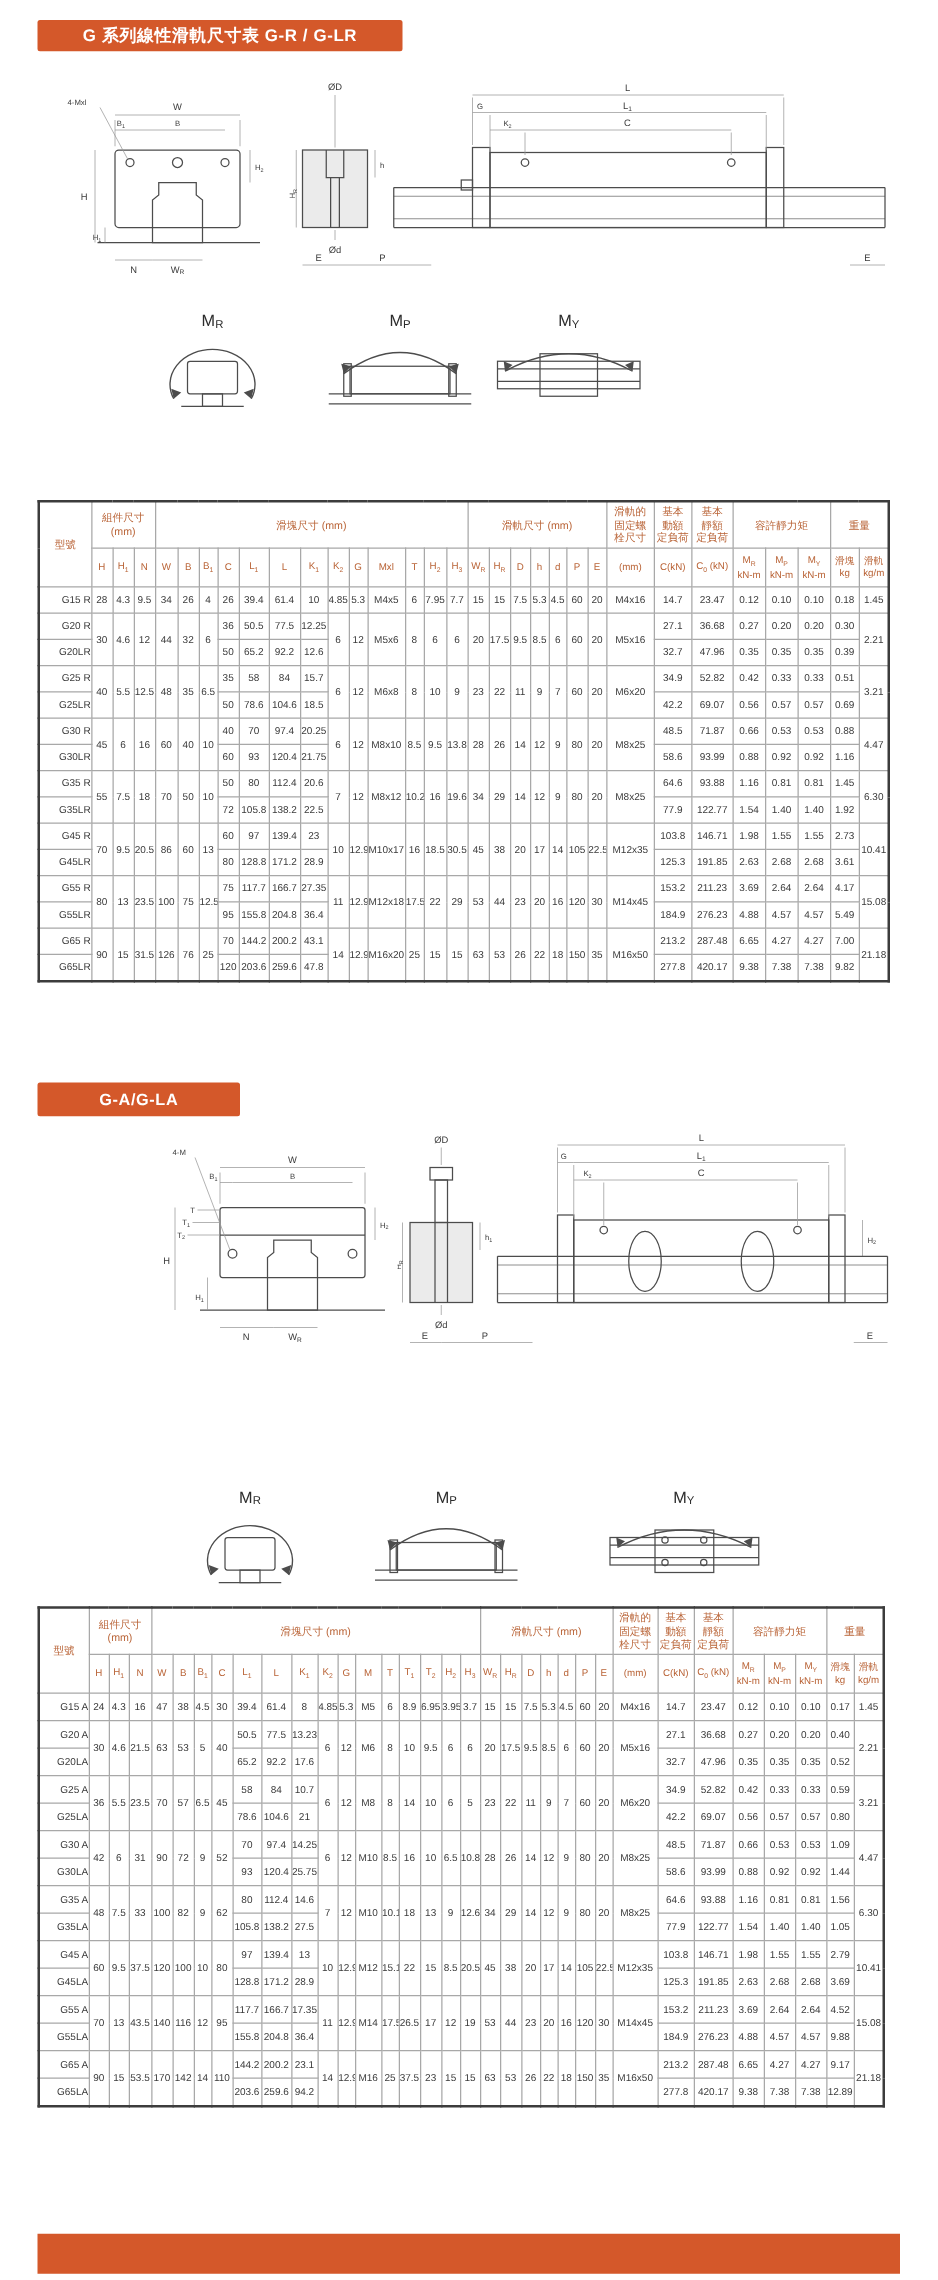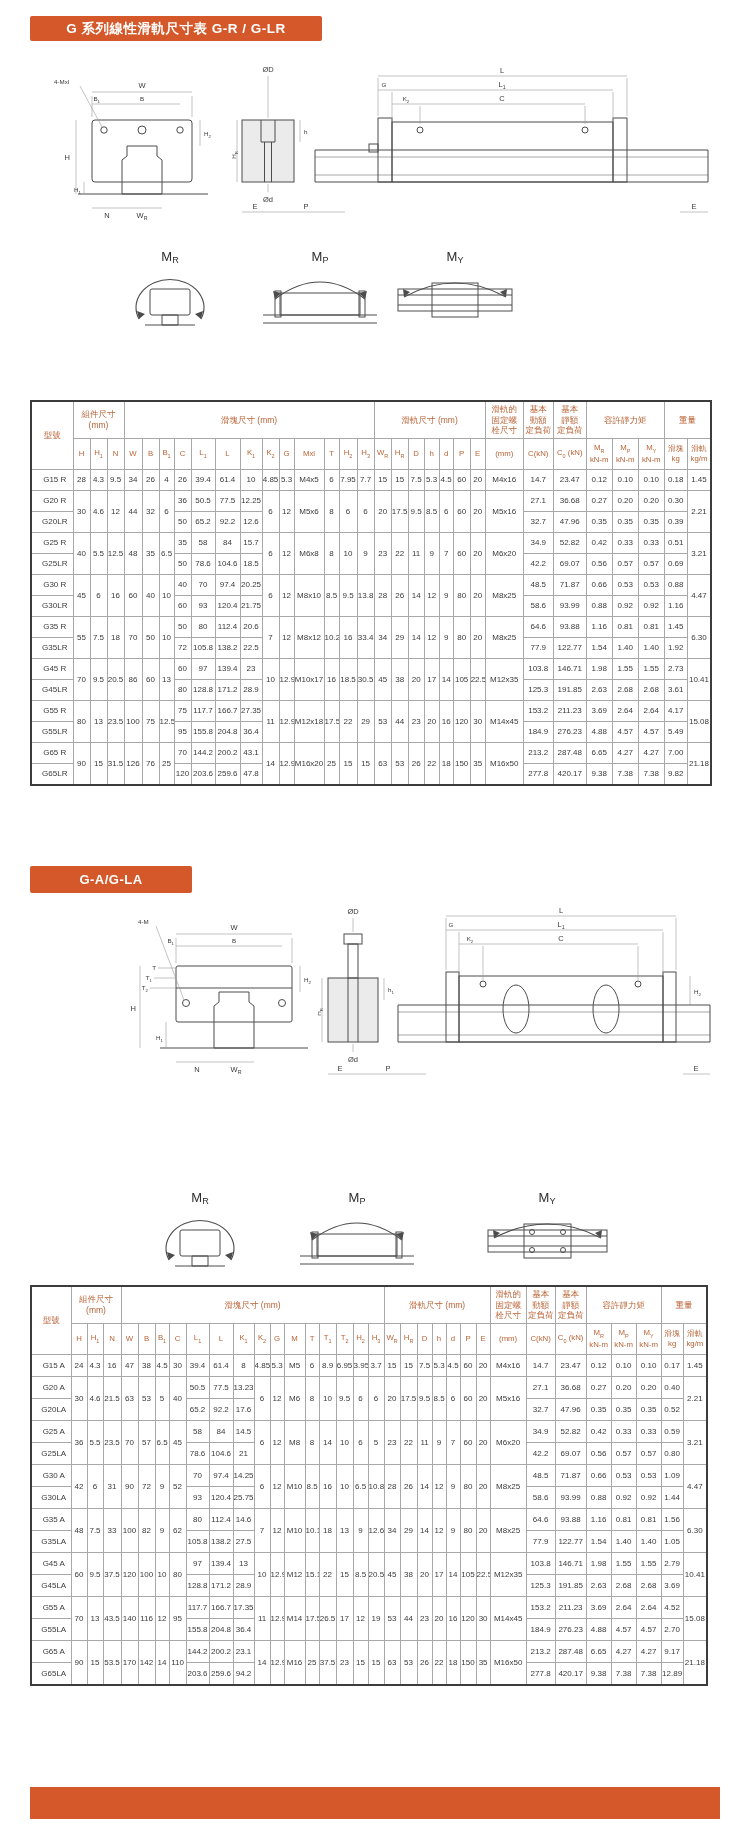--- a/index.html
+++ b/index.html
@@ -28,21 +28,21 @@
   #t2{top:1285px;}
   table.spec{border-collapse:collapse;table-layout:fixed;border:2px solid #3c3c3c;background:#fff;}
   .spec th,.spec td{border:1px solid #a8a8a8;text-align:center;vertical-align:middle;padding:0;
                     font-size:8px;color:#3a3a3a;line-height:1.25;overflow:hidden;}
   .spec thead th{color:#b96336;font-weight:normal;}
   .spec thead{border-bottom:1.5px solid #555;}
   .spec .hgroup{font-size:8.5px;height:36px;}
   .spec .hsub{font-size:7.8px;height:30px;}
   .spec tbody td{height:20px;}
   #t2 .spec tbody td{height:21px;}
-  .spec td.model{text-align:center;padding-left:5px;}
+  .spec td.model{text-align:right;padding-left:5px;}
   .spec tr.gstart td{border-top:1.5px solid #5a5a5a;}
   sub{font-size:.7em;}
 </style>
 </head>
 <body>
 
 <div id="page">
 
   <div id="banner1" class="banner">
     <span>G 系列線性滑軌尺寸表 G-R / G-LR</span>
@@ -438,21 +438,21 @@
             <td rowspan="2">10</td>
             <td>50</td>
             <td>80</td>
             <td>112.4</td>
             <td>20.6</td>
             <td rowspan="2">7</td>
             <td rowspan="2">12</td>
             <td rowspan="2">M8x12</td>
             <td rowspan="2">10.2</td>
             <td rowspan="2">16</td>
-            <td rowspan="2">33.4</td>
+            <td rowspan="2">19.6</td>
             <td rowspan="2">34</td>
             <td rowspan="2">29</td>
             <td rowspan="2">14</td>
             <td rowspan="2">12</td>
             <td rowspan="2">9</td>
             <td rowspan="2">80</td>
             <td rowspan="2">20</td>
             <td rowspan="2">M8x25</td>
             <td>64.6</td>
             <td>93.88</td>
@@ -935,21 +935,21 @@
             <td class="model">G25 A</td>
             <td rowspan="2">36</td>
             <td rowspan="2">5.5</td>
             <td rowspan="2">23.5</td>
             <td rowspan="2">70</td>
             <td rowspan="2">57</td>
             <td rowspan="2">6.5</td>
             <td rowspan="2">45</td>
             <td>58</td>
             <td>84</td>
-            <td>14.5</td>
+            <td>10.7</td>
             <td rowspan="2">6</td>
             <td rowspan="2">12</td>
             <td rowspan="2">M8</td>
             <td rowspan="2">8</td>
             <td rowspan="2">14</td>
             <td rowspan="2">10</td>
             <td rowspan="2">6</td>
             <td rowspan="2">5</td>
             <td rowspan="2">23</td>
             <td rowspan="2">22</td>
@@ -1162,21 +1162,21 @@
           <tr>
             <td class="model">G55LA</td>
             <td>155.8</td>
             <td>204.8</td>
             <td>36.4</td>
             <td>184.9</td>
             <td>276.23</td>
             <td>4.88</td>
             <td>4.57</td>
             <td>4.57</td>
-            <td>2.70</td>
+            <td>9.88</td>
           </tr>
           <tr class="gstart">
             <td class="model">G65 A</td>
             <td rowspan="2">90</td>
             <td rowspan="2">15</td>
             <td rowspan="2">53.5</td>
             <td rowspan="2">170</td>
             <td rowspan="2">142</td>
             <td rowspan="2">14</td>
             <td rowspan="2">110</td>

